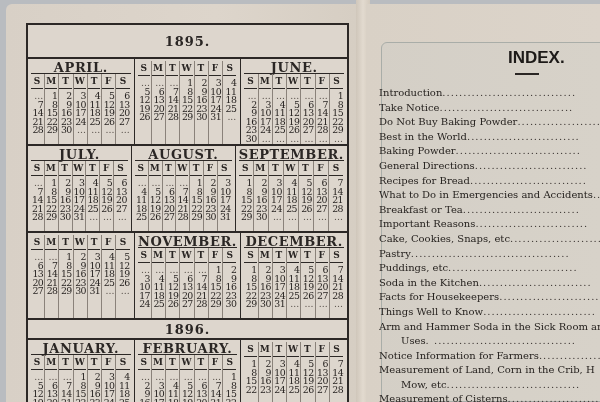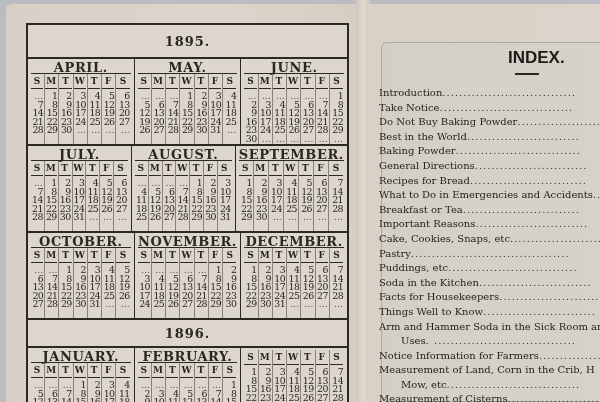--- a/index.html
+++ b/index.html
@@ -58,21 +58,21 @@
       height: 15px; line-height: 15px; border-bottom: 1.5px solid #2c2826;
       font-family: "DejaVu Serif", serif;
     }
     .days { display: flex; flex-direction: column; align-items: flex-end; padding-top: 3px; }
     .day {
       font-size: 9.4px; line-height: 8.6px; height: 8.6px;
       font-family: "DejaVu Serif", serif; letter-spacing: -0.6px;
       color: #231f1d;
     }
     .day.blank { color: #5a524c; letter-spacing: 0px; }
-    .year-bar.mid { height: 28px; border-top: none; }
+    .year-bar.mid { height: 20px; border-top: none; }
 
     
     .gutter {
       position: absolute; left: 356px; top: 0; width: 14px; height: 402px;
       background: linear-gradient(90deg, #cfc6ba 0%, #e2dacf 50%, #d3cabd 100%);
     }
     
     .page-right {
       position: absolute; left: 366px; top: 4px; width: 234px; height: 400px;
       background: linear-gradient(90deg, #d9d1c6 0%, #dcd4ca 100%);
@@ -178,21 +178,20 @@
                 <div class="day">6</div>
                 <div class="day">13</div>
                 <div class="day">20</div>
                 <div class="day">27</div>
                 <div class="day blank">...</div>
               </div>
             </div>
           </div>
         </div>
         <div class="month">
-          <div class="month-name">MAY.</div>
           <div class="grid">
             <div class="col">
               <div class="dow">S</div>
               <div class="days">
                 <div class="day blank">...</div>
                 <div class="day">5</div>
                 <div class="day">12</div>
                 <div class="day">19</div>
                 <div class="day">26</div>
               </div>
@@ -564,21 +563,20 @@
                 <div class="day">21</div>
                 <div class="day">28</div>
                 <div class="day blank">...</div>
               </div>
             </div>
           </div>
         </div>
       </div>
       <div class="quarter">
         <div class="month">
-          <div class="month-name">OCTOBER.</div>
           <div class="grid">
             <div class="col">
               <div class="dow">S</div>
               <div class="days">
                 <div class="day blank">...</div>
                 <div class="day">6</div>
                 <div class="day">13</div>
                 <div class="day">20</div>
                 <div class="day">27</div>
               </div>

